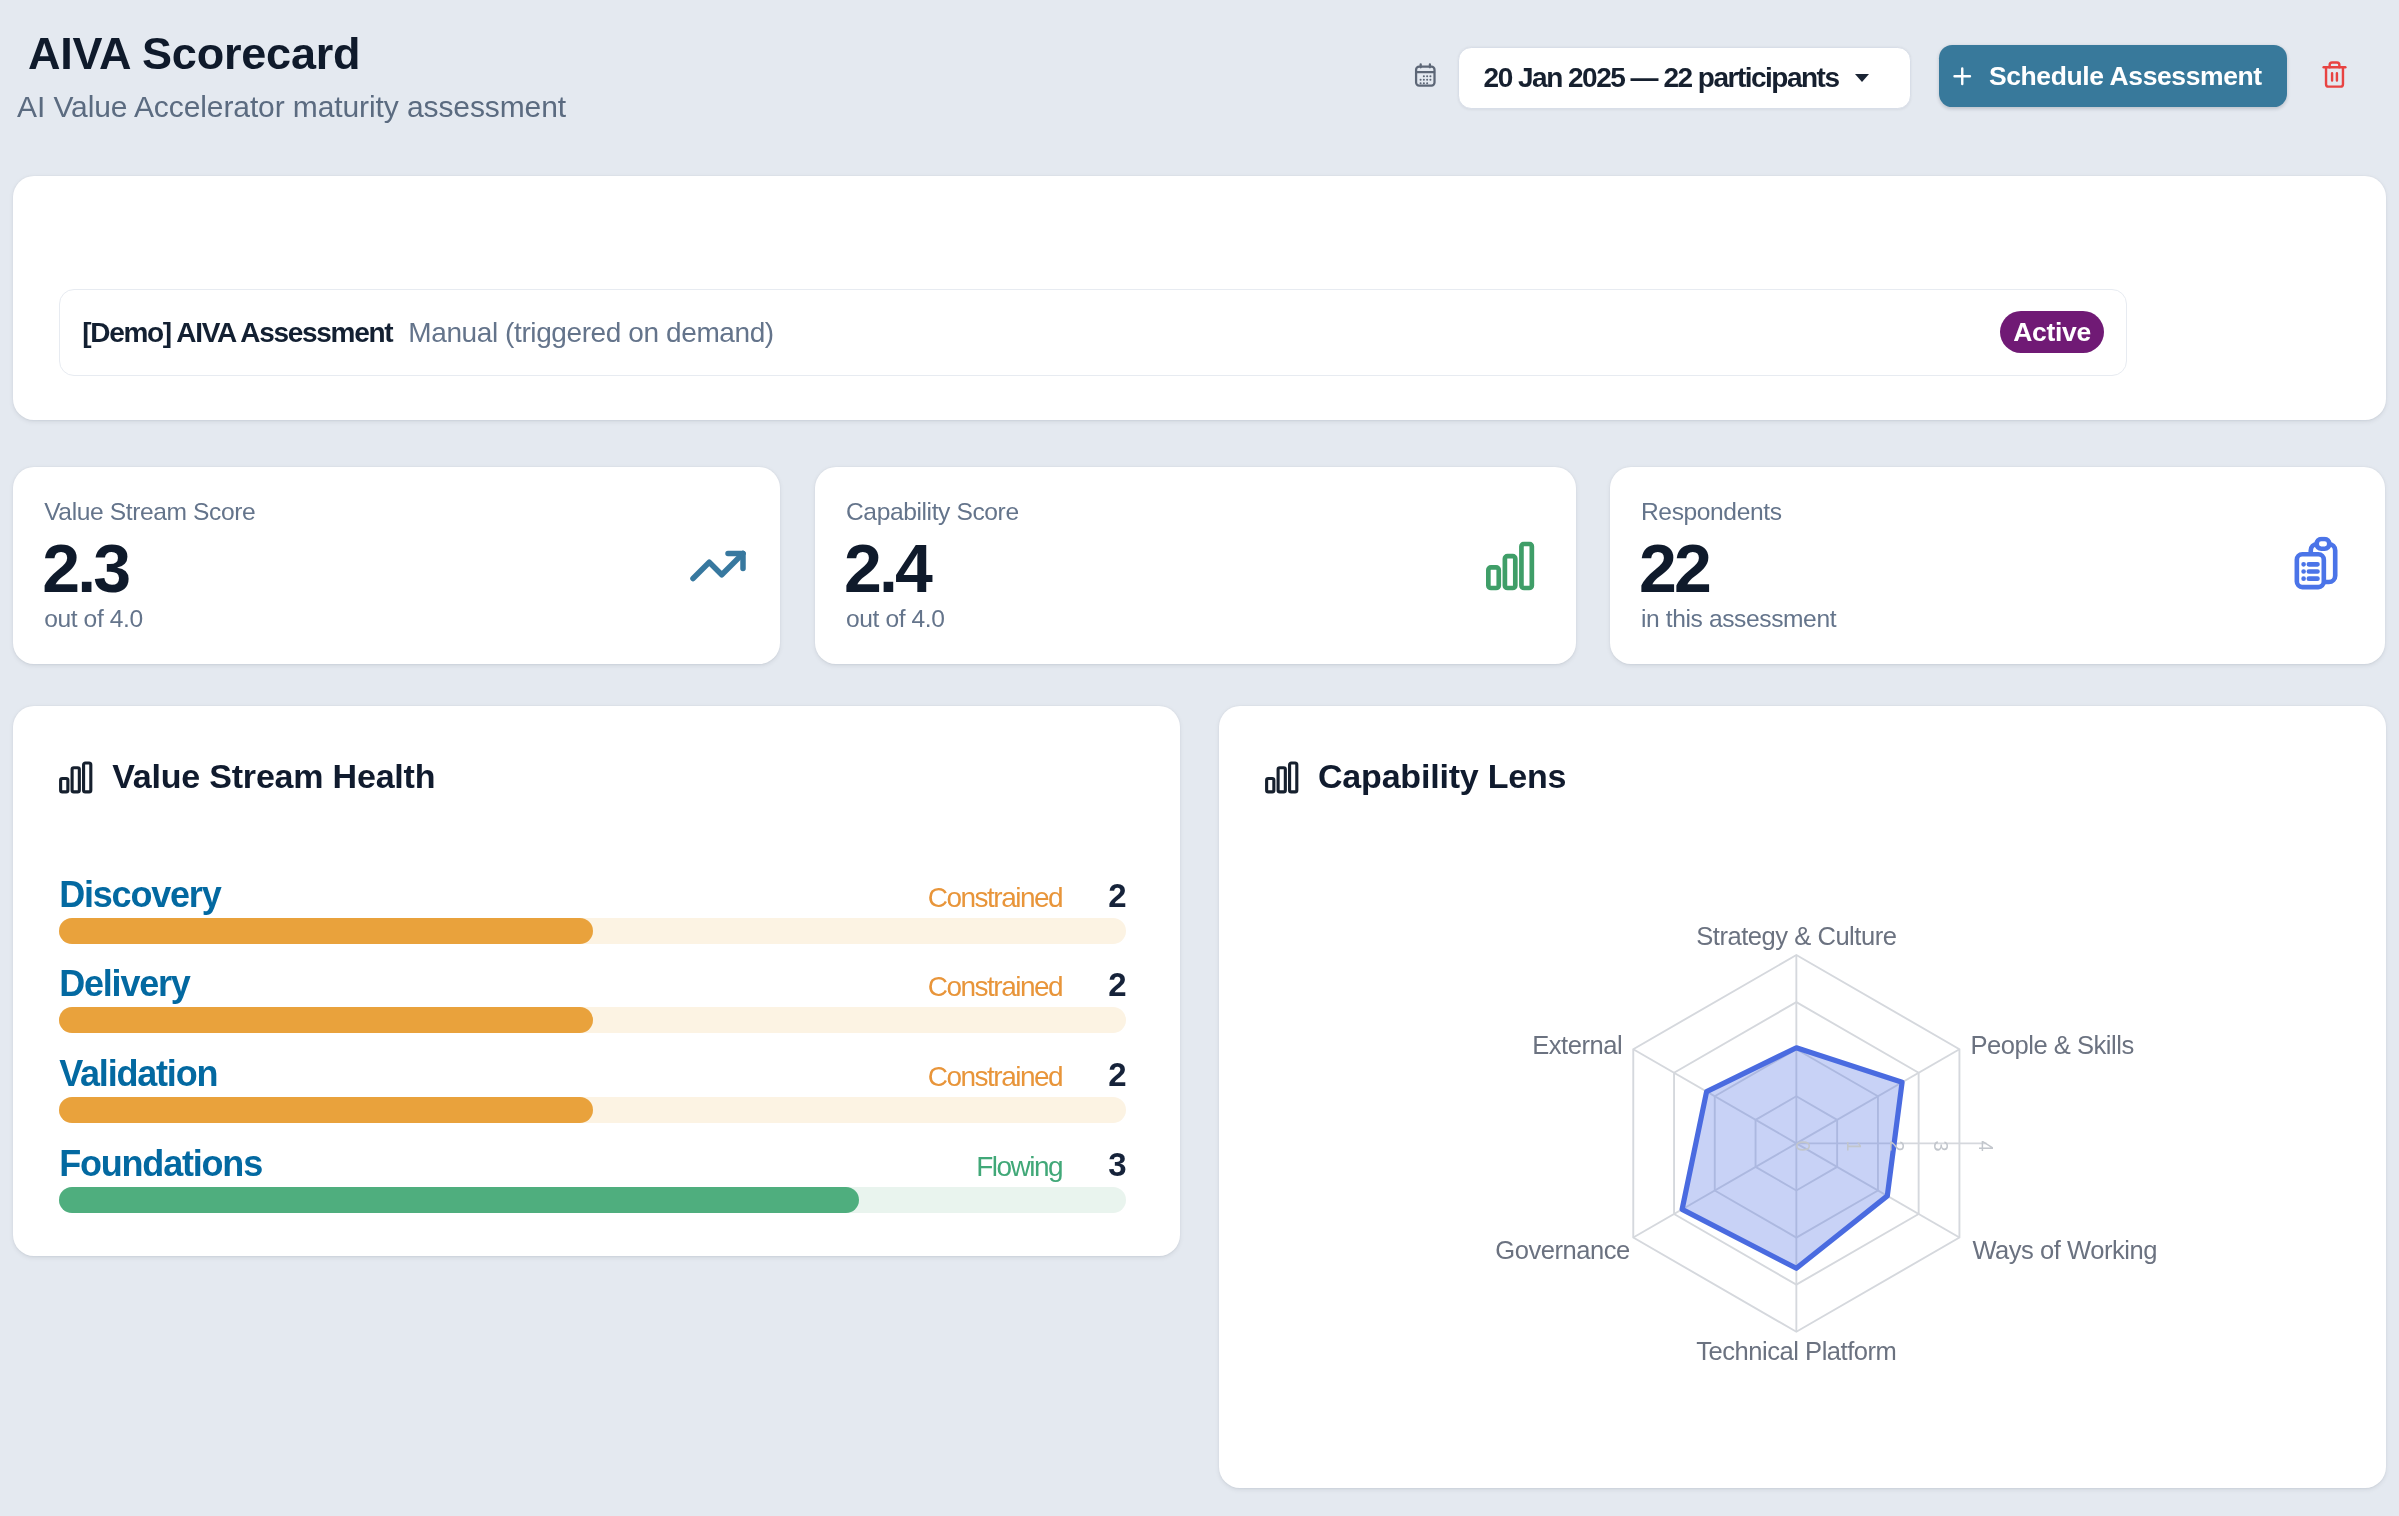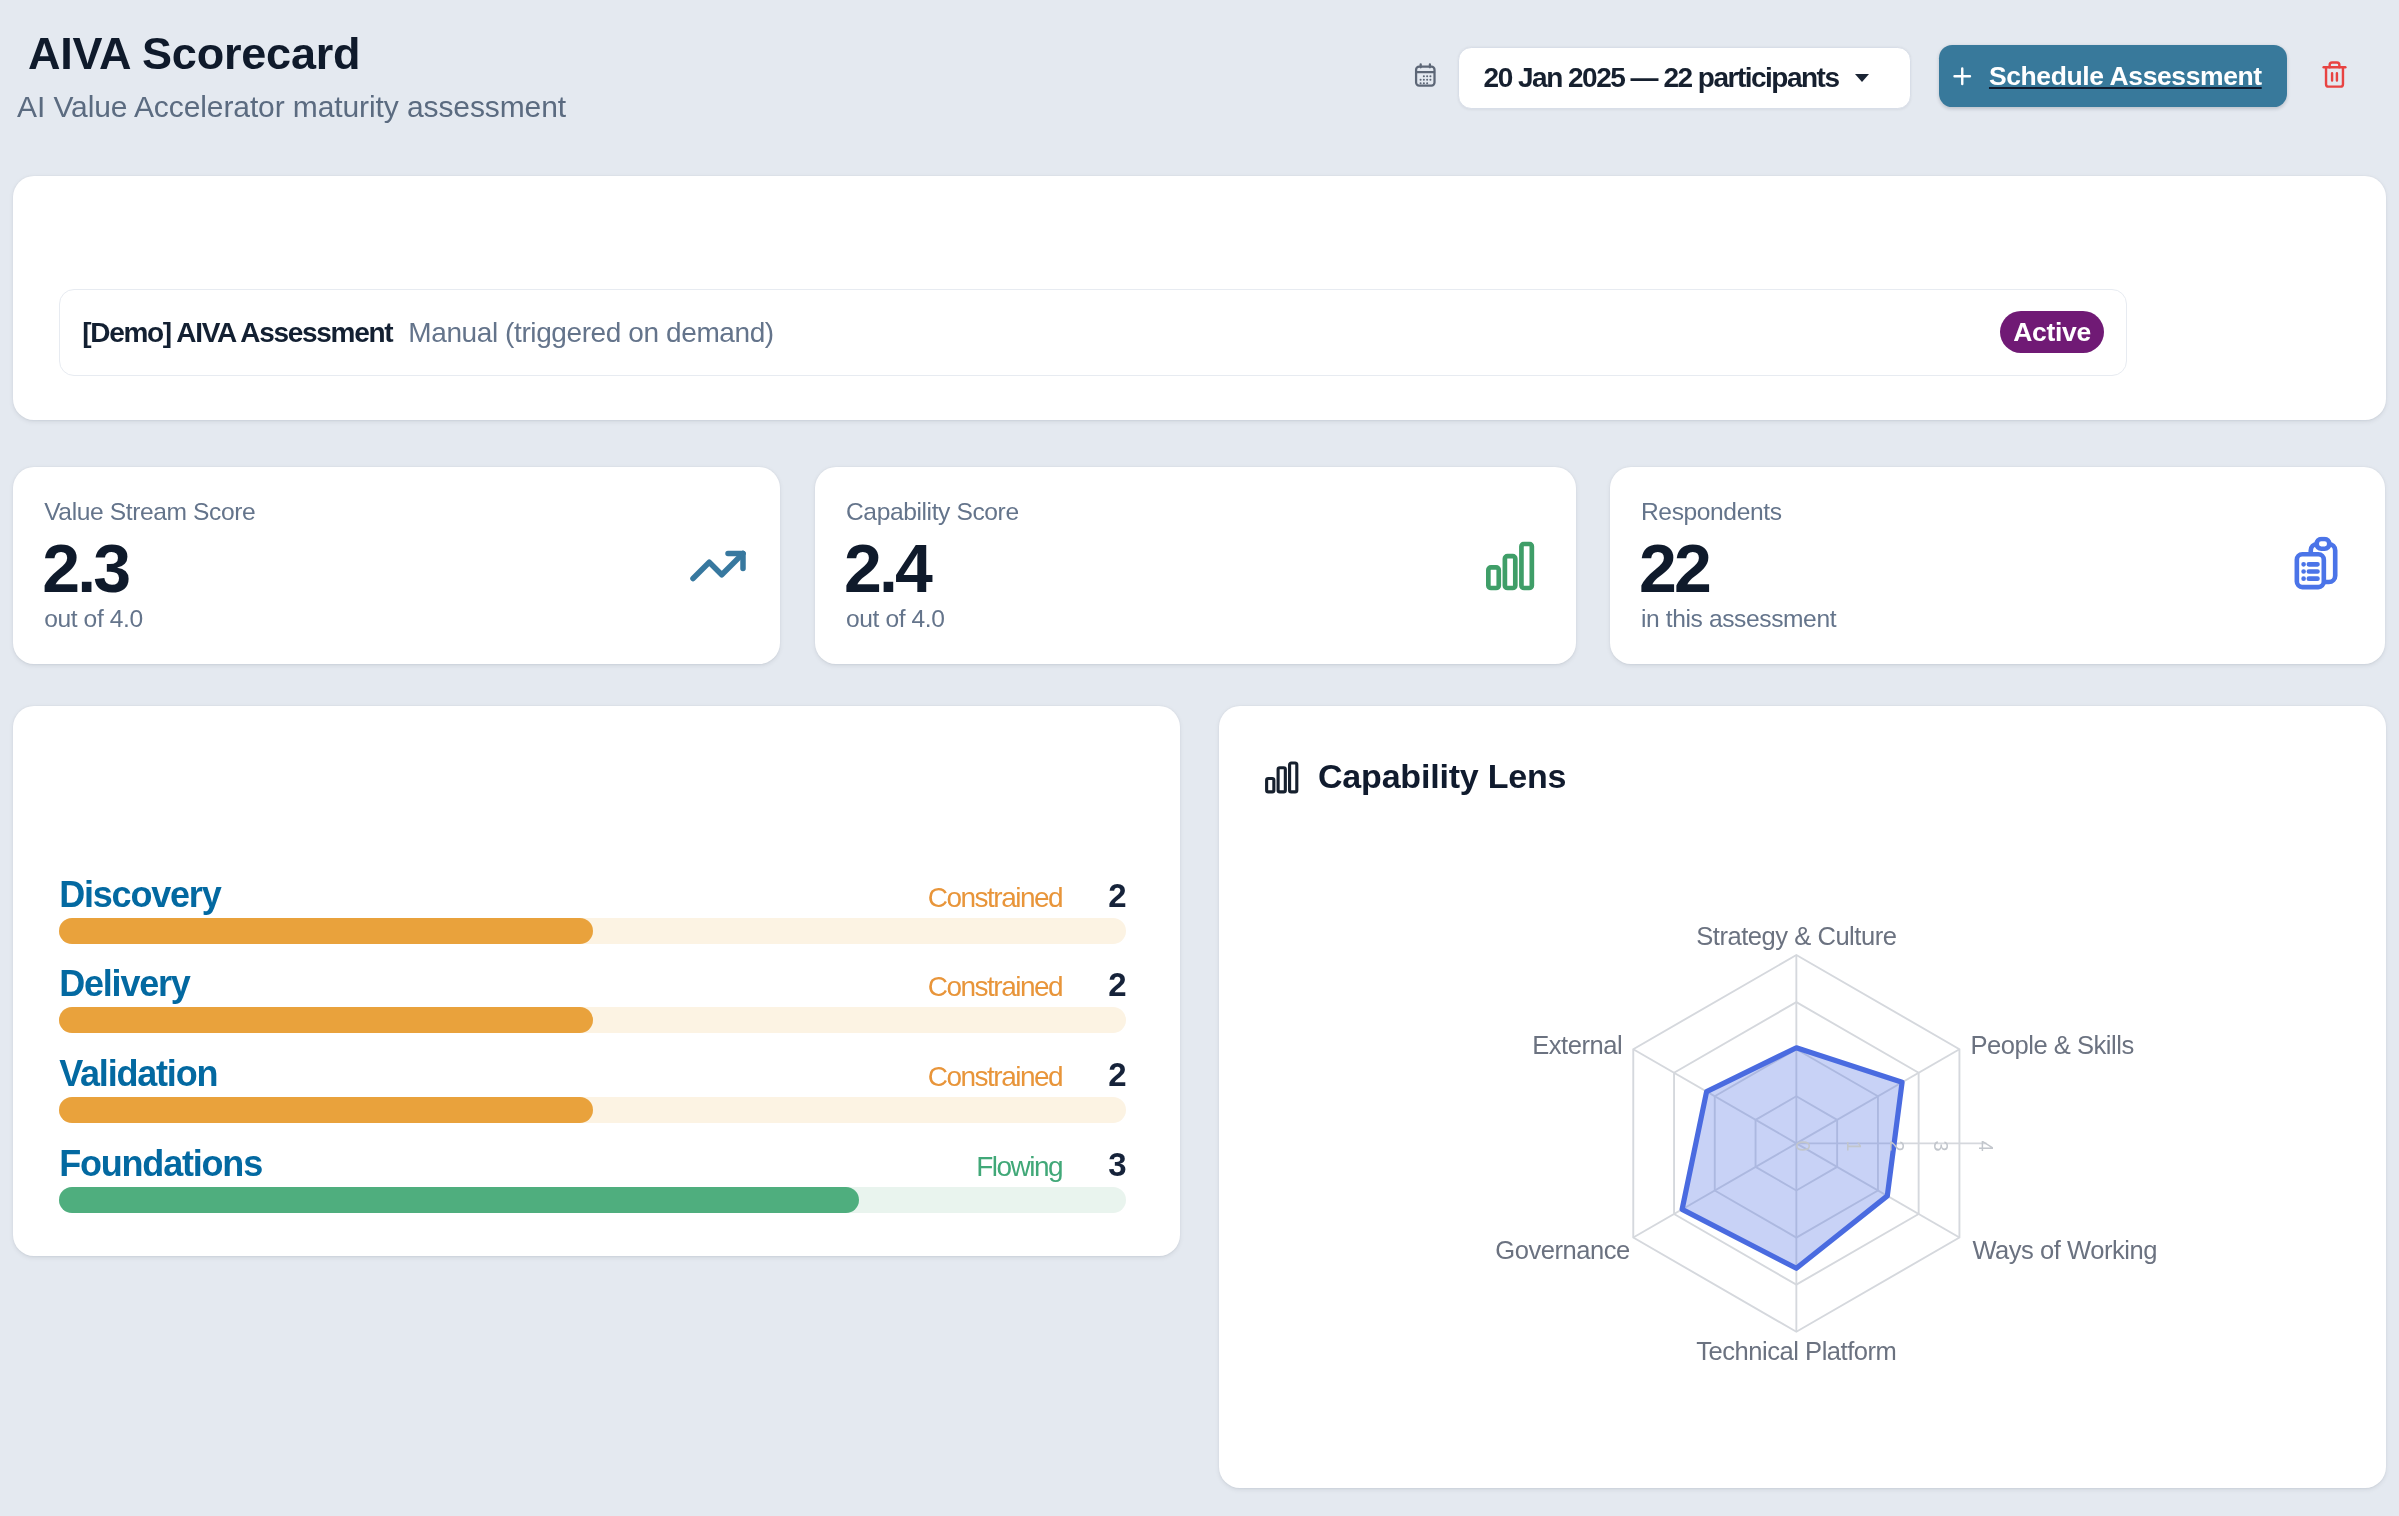--- a/index.html
+++ b/index.html
@@ -11,21 +11,21 @@
 
   
   .h1 { left:19px; top:28px; font-size:45px; font-weight:bold; letter-spacing:-0.2px; color:#0f1a2b;margin-left:9px; }
   .sub { left:17px; top:90px; font-size:30px; letter-spacing:-0.1px; color:#5b6b80; }
   .cal-gray { left:1413px; top:62px; }
   .select { left:1458px; top:47px; width:453px; height:62px; background:#fff; border-radius:13.2px; border:1.9px solid #d8dee8;
             box-shadow:0 0.9px 2.8px rgba(16,24,40,.06); display:flex; align-items:center; }
   .select .txt { margin-left:24.6px; font-size:28px; font-weight:bold; letter-spacing:-1.5px; color:#16202f; }
   .select .caret { margin-left:16px; width:0; height:0; border-left:7.6px solid transparent; border-right:7.6px solid transparent; border-top:8.5px solid #1a2434; }
   .btn { left:1939px; top:45px; width:348px; height:62px; background:#38799b; border-radius:13.2px;
-         display:flex; align-items:center; justify-content:center; padding-right:15px; box-shadow:0 1.9px 3.8px rgba(16,24,40,.18);text-decoration:underline; }
+         display:flex; align-items:center; justify-content:center; padding-right:15px; box-shadow:0 1.9px 3.8px rgba(16,24,40,.18); }
   .btn .txt { color:#fff; font-size:26.5px; font-weight:bold; letter-spacing:-0.4px; margin-left:13.2px; }
   .trash { left:2320px; top:60px; }
 
   
   .c-active { left:13.2px; top:176px; width:2373px; height:244px; }
   .c-active .head { position:absolute; left:46px; top:47px; display:flex; align-items:center; height:44px; }
   .c-active .title { margin-left:19px; font-size:38px; font-weight:bold; letter-spacing:-0.6px; color:#101b2e; }
   .sched-row { position:absolute; left:46px; top:113px; width:2068px; height:87px; border:1.9px solid #e7ebf1; border-radius:15px; display:flex; align-items:center; }
   .sched-row .name { margin-left:22px; font-size:28px; font-weight:bold; letter-spacing:-1.3px; color:#132032; }
   .sched-row .mode { margin-left:16px; font-size:28px; letter-spacing:-0.4px; color:#64748b; }
@@ -138,20 +138,28 @@
     <svg width="51" height="59" viewBox="0 0 24 28" fill="none" stroke="#4b74e8" stroke-width="2.2" stroke-linecap="round" stroke-linejoin="round">
       <rect x="8.8" y="3.6" width="11.6" height="18" rx="3"></rect>
       <rect x="11.6" y="1.2" width="6" height="4.6" rx="2.2" fill="#fff"></rect>
       <rect x="2.2" y="8.4" width="12.8" height="15.6" rx="2.6" fill="#fff"></rect>
       <path d="M5.4 13.2h.01M7.9 13.2H12M5.4 16.6h.01M7.9 16.6H12M5.4 20h.01M7.9 20H12"></path>
     </svg>
   </div>
 </div>
 
 <div class="card c-vsh">
+  <div class="sec-head">
+    <svg width="34" height="35" viewBox="0 0 24 24" fill="none" stroke="#16202e" stroke-width="2.2" stroke-linejoin="round">
+      <rect x="1.15" y="13.4" width="5.1" height="9.45" rx="1.2"></rect>
+      <rect x="9.25" y="5.8" width="5.1" height="17.05" rx="1.2"></rect>
+      <rect x="17.35" y="2.5" width="5.1" height="20.35" rx="1.2"></rect>
+    </svg>
+    <span class="sec-title">Value Stream Health</span>
+  </div>
 
   <div class="vrow" style="top:168px">
     <div class="hd">
         <span class="nm">Discovery</span>
         <span class="st or">Constrained</span>
         <span class="ct">2</span>
       </div>
     <div class="track t-or">
         <div class="fill f-or"></div>
       </div>

